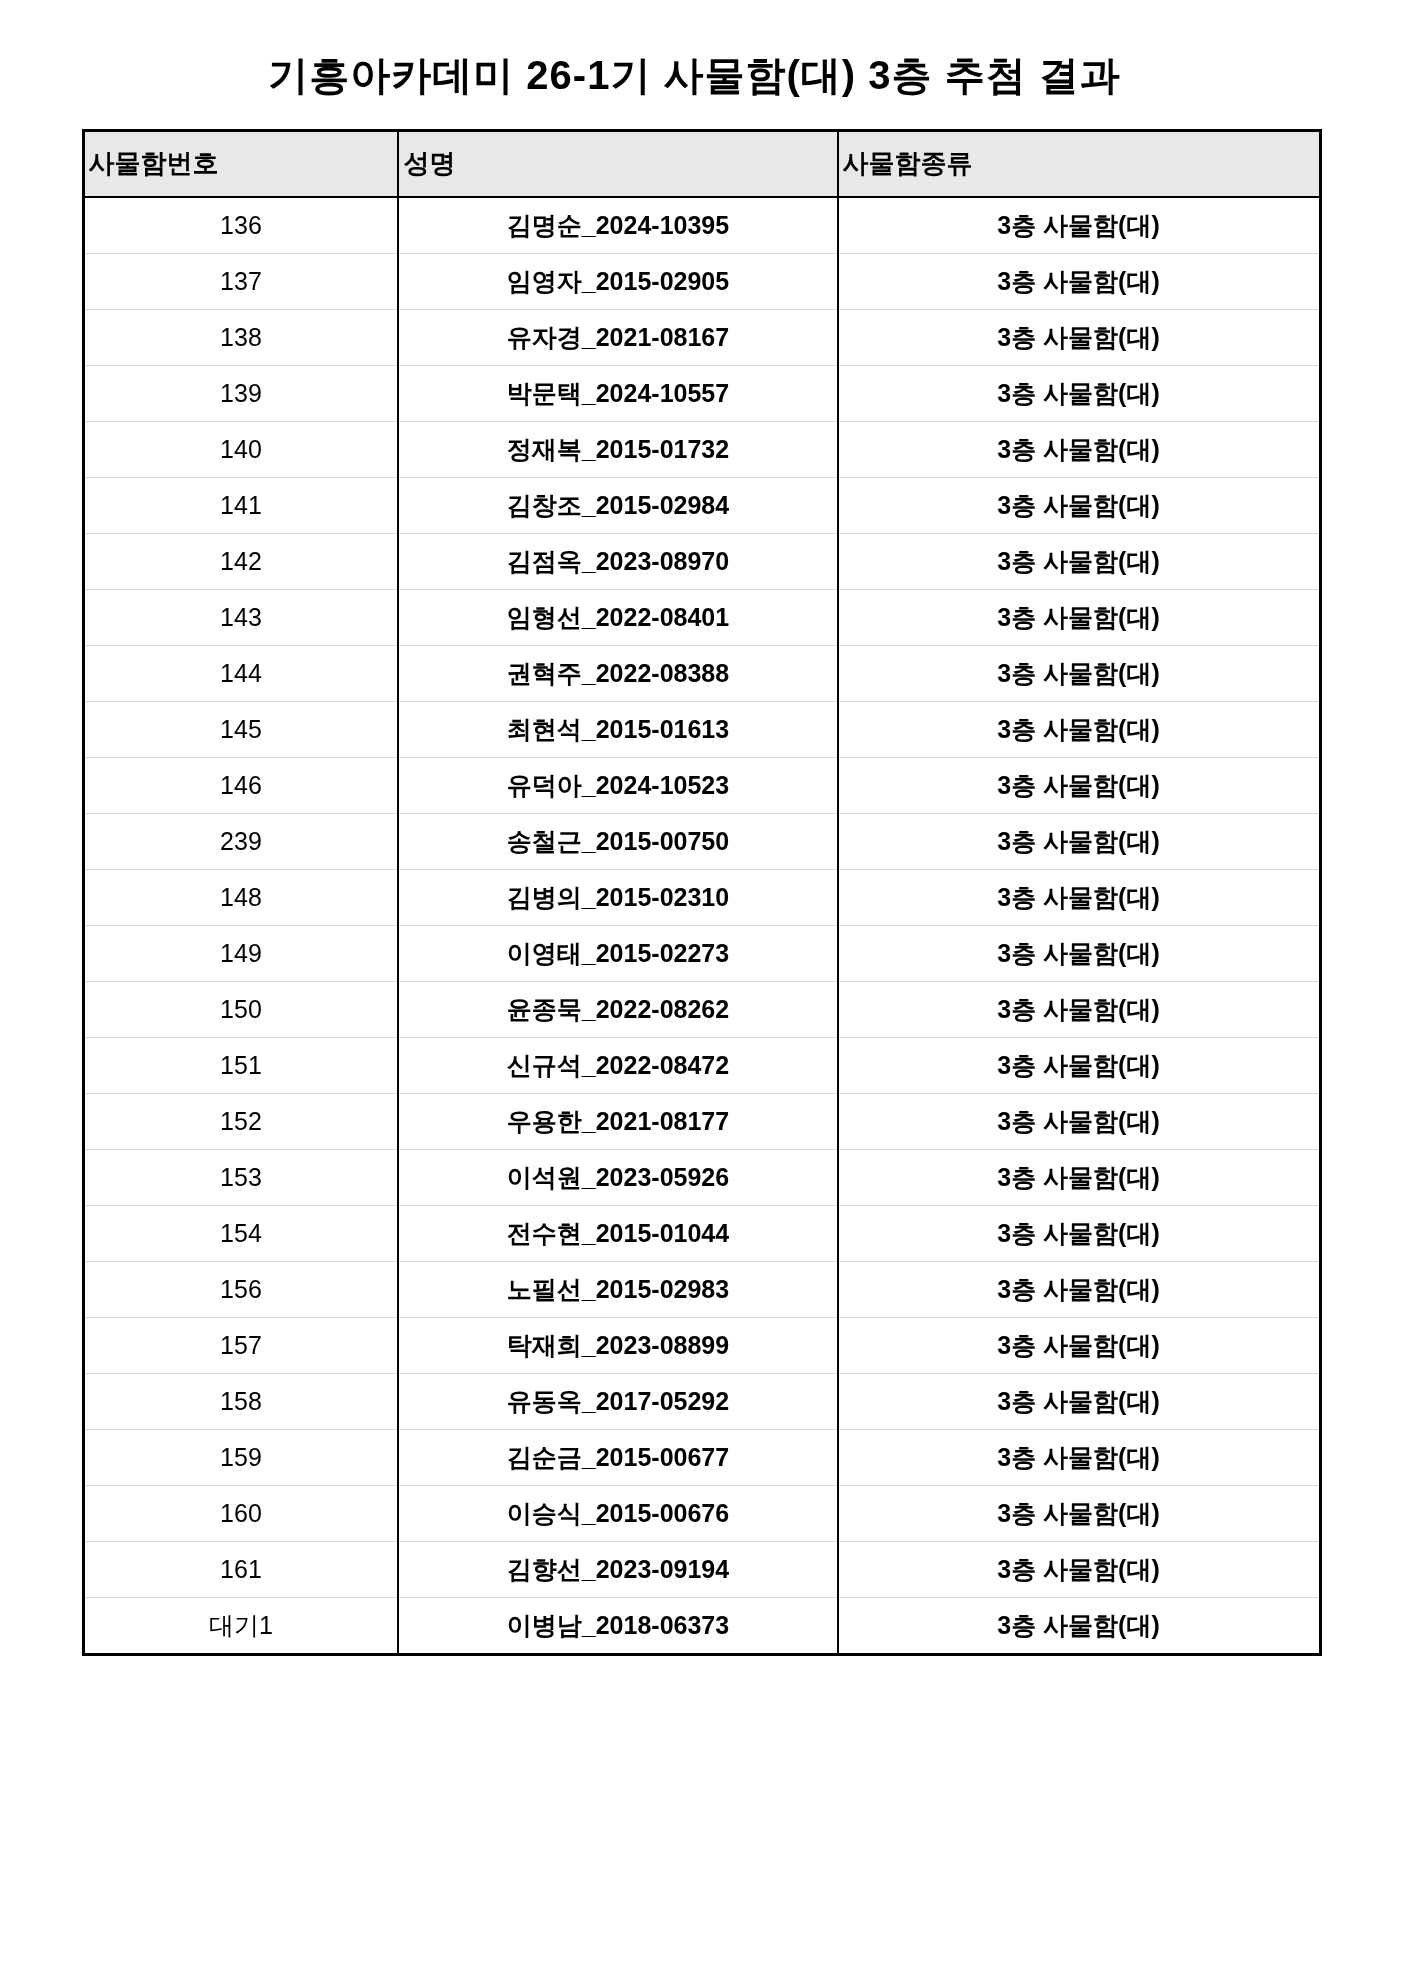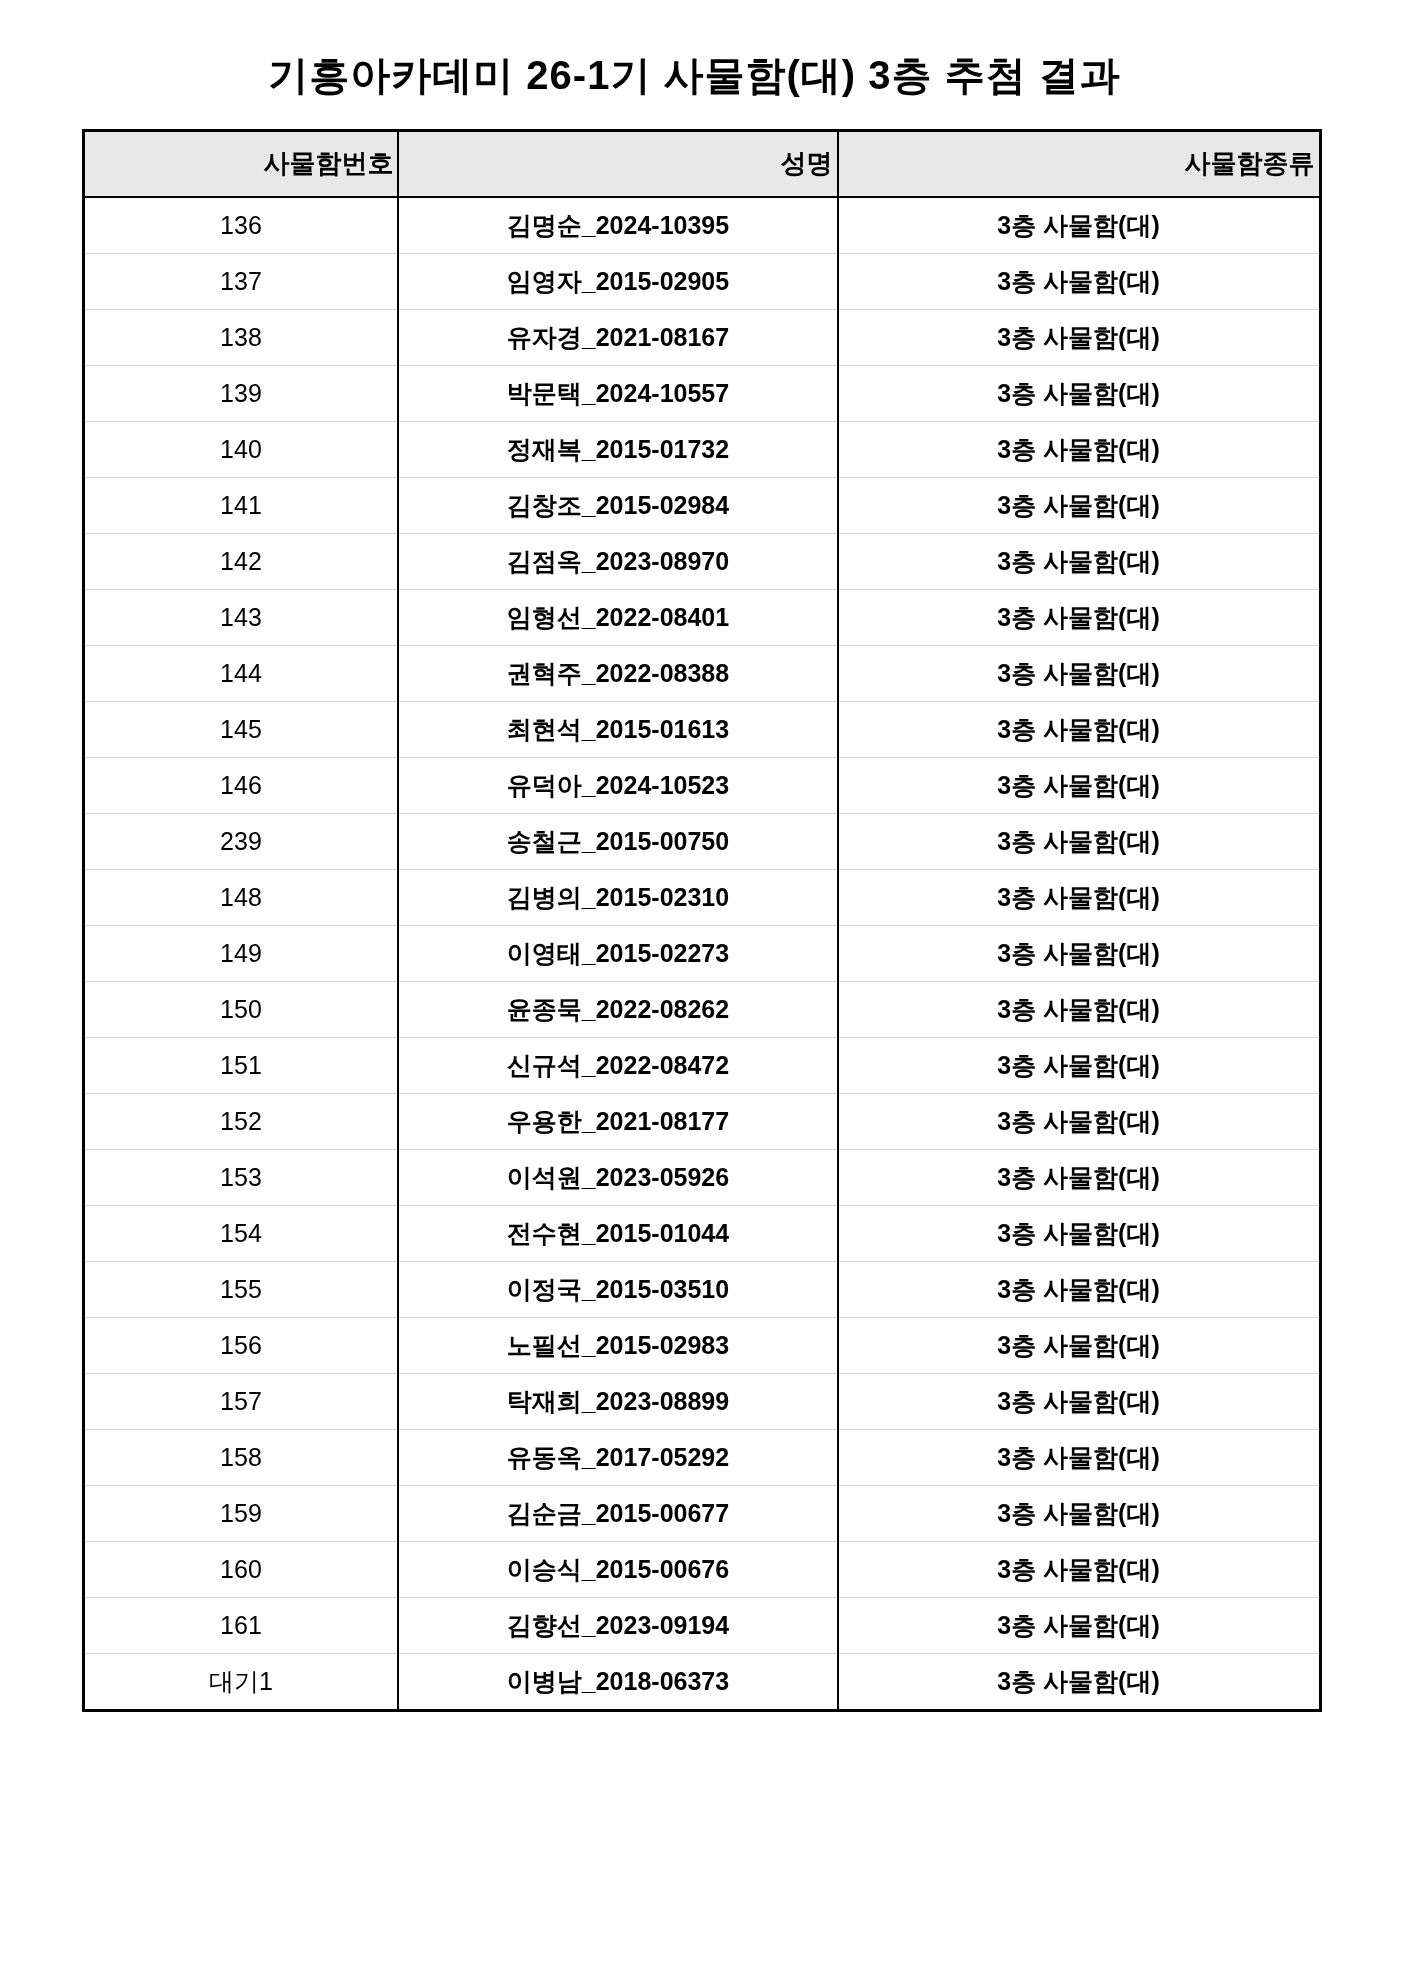--- a/index.html
+++ b/index.html
@@ -42,21 +42,21 @@
   table.locker-table col.c-num { width: 25.5%; }
   table.locker-table col.c-name { width: 35.5%; }
   table.locker-table col.c-type { width: 39.0%; }
 
   table.locker-table th {
     background: #e8e8e8;
     border: 1px solid #000000;
     border-bottom: 2px solid #000000;
     font-size: 26px;
     font-weight: bold;
-    text-align: right;
+    text-align: left;
     padding: 10px 4px 12px 4px;
     height: 42px;
   }
   table.locker-table td {
     border-left: 1px solid #000000;
     border-right: 1px solid #000000;
     border-top: 1px solid #d9d9d9;
     border-bottom: 1px solid #d9d9d9;
     font-size: 25px;
     text-align: center;
@@ -200,25 +200,20 @@
             <td class="cell-num">153</td>
             <td class="cell-name">이석원_2023-05926</td>
             <td class="cell-type">3층 사물함(대)</td>
           </tr>
           <tr>
             <td class="cell-num">154</td>
             <td class="cell-name">전수현_2015-01044</td>
             <td class="cell-type">3층 사물함(대)</td>
           </tr>
           <tr>
-            <td class="cell-num">155</td>
-            <td class="cell-name">이정국_2015-03510</td>
-            <td class="cell-type">3층 사물함(대)</td>
-          </tr>
-          <tr>
             <td class="cell-num">156</td>
             <td class="cell-name">노필선_2015-02983</td>
             <td class="cell-type">3층 사물함(대)</td>
           </tr>
           <tr>
             <td class="cell-num">157</td>
             <td class="cell-name">탁재희_2023-08899</td>
             <td class="cell-type">3층 사물함(대)</td>
           </tr>
           <tr>

